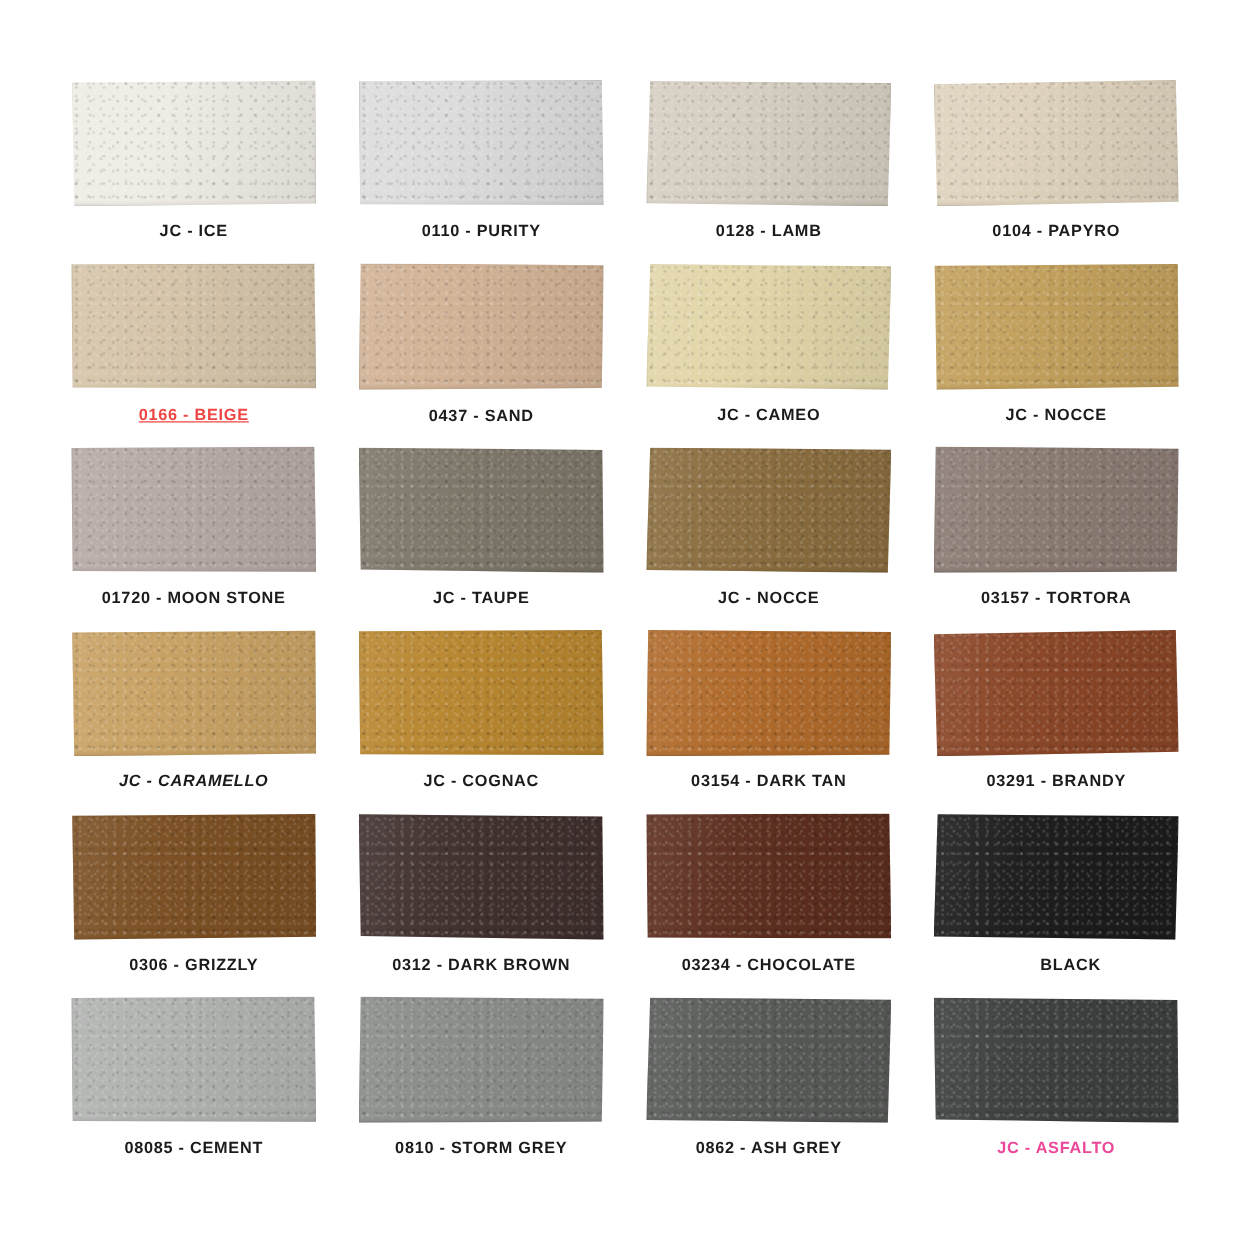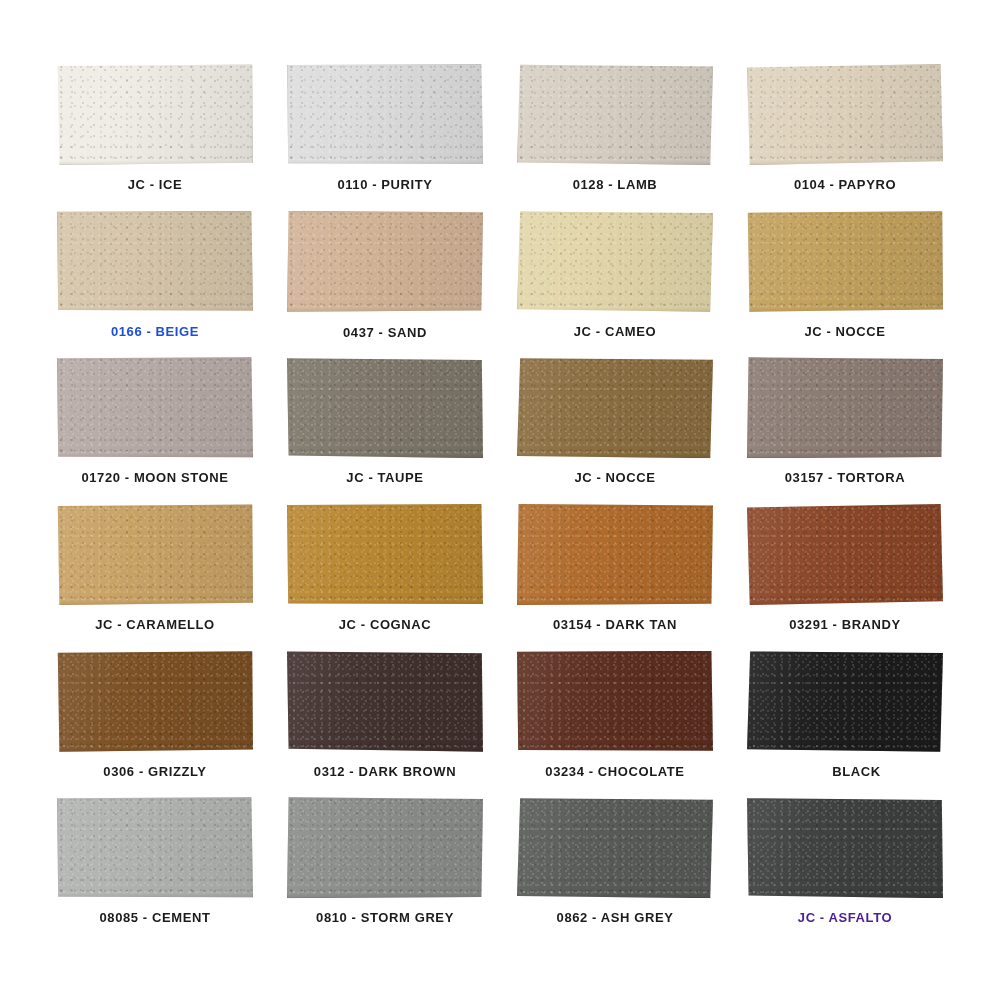--- a/index.html
+++ b/index.html
@@ -158,21 +158,21 @@
         <div class="caption" style="color: rgb(27, 27, 27);">0104 - PAPYRO</div>
       </div>
       <div class="swatch-cell">
         <div class="chip-wrap">
           <div class="chip shape-b" style="background: rgb(213, 196, 168);">
             <div class="grain"></div>
             <div class="sheen"></div>
             <div class="edge"></div>
           </div>
         </div>
-        <div class="caption" style="color: #1d4ed8;">0166 - BEIGE</div>
+        <div class="caption" style="color: #ef4444; text-decoration: underline;">0166 - BEIGE</div>
       </div>
       <div class="swatch-cell">
         <div class="chip-wrap">
           <div class="chip shape-e" style="background: rgb(209, 178, 149);">
             <div class="grain"></div>
             <div class="sheen"></div>
             <div class="edge"></div>
           </div>
         </div>
         <div class="caption" style="color: rgb(27, 27, 27); margin-top: 13px;">0437 - SAND</div>
@@ -238,21 +238,21 @@
         <div class="caption" style="color: rgb(27, 27, 27);">03157 - TORTORA</div>
       </div>
       <div class="swatch-cell">
         <div class="chip-wrap">
           <div class="chip shape-a" style="background: rgb(200, 161, 99);">
             <div class="grain"></div>
             <div class="sheen"></div>
             <div class="edge"></div>
           </div>
         </div>
-        <div class="caption" style="color: rgb(27, 27, 27);">JC - CARAMELLO</div>
+        <div class="caption" style="color: rgb(27, 27, 27); font-style: italic;">JC - CARAMELLO</div>
       </div>
       <div class="swatch-cell">
         <div class="chip-wrap">
           <div class="chip shape-b" style="background: rgb(184, 134, 47);">
             <div class="grain"></div>
             <div class="sheen"></div>
             <div class="edge"></div>
           </div>
         </div>
         <div class="caption" style="color: rgb(27, 27, 27);">JC - COGNAC</div>
@@ -348,16 +348,16 @@
         <div class="caption" style="color: rgb(27, 27, 27);">0862 - ASH GREY</div>
       </div>
       <div class="swatch-cell">
         <div class="chip-wrap">
           <div class="chip shape-f" style="background: rgb(61, 63, 62);">
             <div class="grain"></div>
             <div class="sheen"></div>
             <div class="edge"></div>
           </div>
         </div>
-        <div class="caption" style="color: #4c1d95; text-align: center;">JC - ASFALTO</div>
+        <div class="caption" style="color: #ec4899; text-align: center;">JC - ASFALTO</div>
       </div>
     </div>
 </div>
 
 </body></html>

